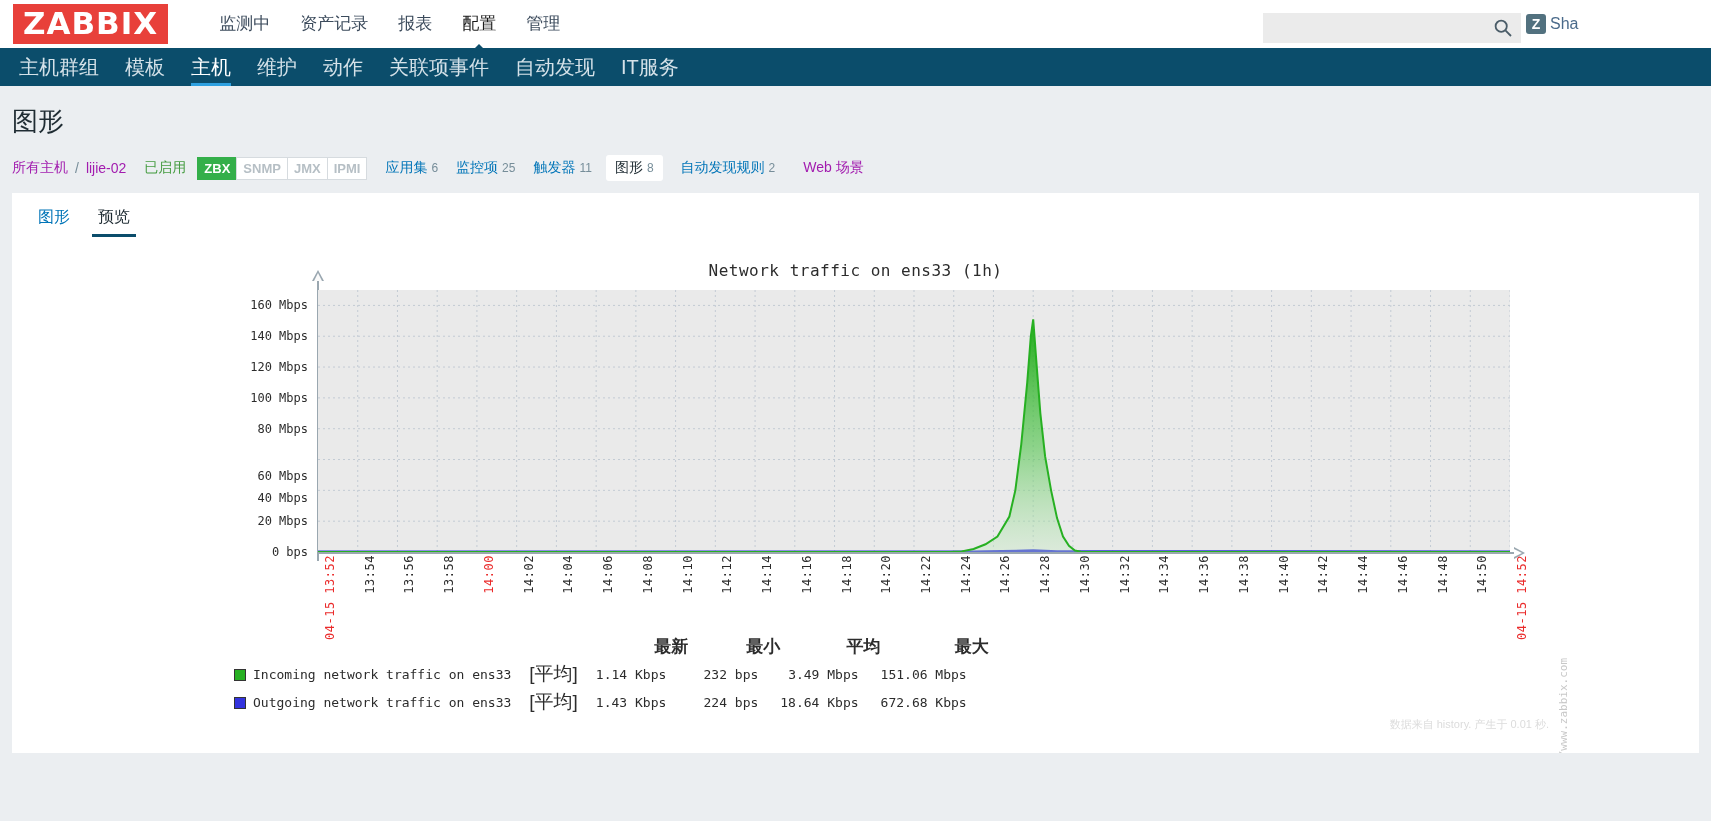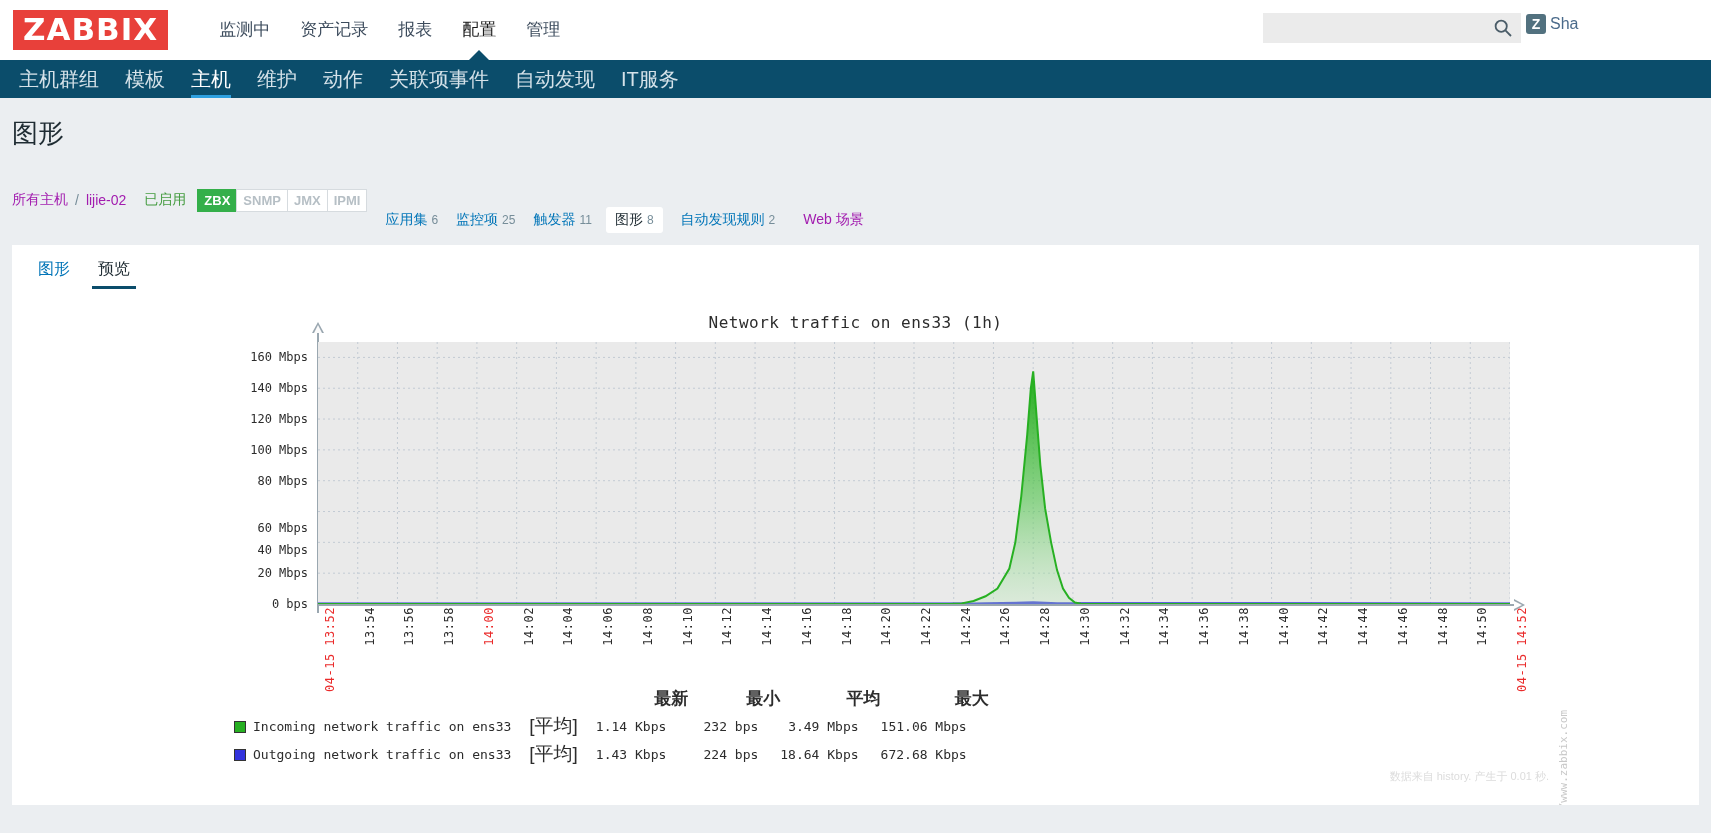--- a/index.html
+++ b/index.html
@@ -5,21 +5,21 @@
   * { box-sizing: border-box; }
   html, body {
     margin: 0; padding: 0;
     background: #ffffff;
     font-family: "Liberation Sans", sans-serif;
   }
   body { width: 1711px; height: 833px; overflow: hidden; position: relative; }
 
   
   .topbar {
-    height: 60px; background: #ffffff; display: flex; align-items: center;
+    height: 48px; background: #ffffff; display: flex; align-items: center;
     position: relative; border-bottom: 1px solid #ffffff;
   }
   .logo {
     margin-left: 13px; background: #e8403a; color: #ffffff;
     font-family: "DejaVu Sans", sans-serif;
     font-weight: 700; font-size: 31px; letter-spacing: 1px;
     padding: 2px 10px 4px 10px; line-height: 34px; height: 40px;
     display: flex; align-items: center;
   }
   .mainnav { display: flex; align-items: center; margin-left: 36px; height: 60px; }
@@ -82,21 +82,21 @@
   .crumbs a { color: #a21caf; text-decoration: none; cursor: pointer; }
   .crumbs .sep { color: #768d99; margin: 0 7px; }
   .crumbs .enabled { color: #459c41; margin-left: 18px; margin-right: 12px; }
   .proto-group { display: flex; }
   .proto {
     font-size: 13px; font-weight: bold; padding: 3px 6px; border: 1px solid #d6dbdf;
     background: #ffffff; color: #b6bfc5; margin-left: -1px; line-height: 15px;
   }
   .proto.on { background: #34af4a; color: #ffffff; border-color: #34af4a; }
   .crumb-link {
-    margin-left: 18px; color: #0275b8; cursor: pointer; white-space: nowrap; margin-top: 40px;
+    margin-left: 18px; color: #0275b8; cursor: pointer; white-space: nowrap;
   }
   .crumb-link .cnt { color: #768d99; font-size: 12px; margin-left: 4px; }
   .crumb-link.active {
     background: #ffffff; border-radius: 3px; padding: 4px 9px;
     color: #1f2c33; margin-left: 14px;
   }
   .crumb-link.active .cnt { color: #768d99; }
   .crumb-link.web { margin-left: 28px; }
 
   

